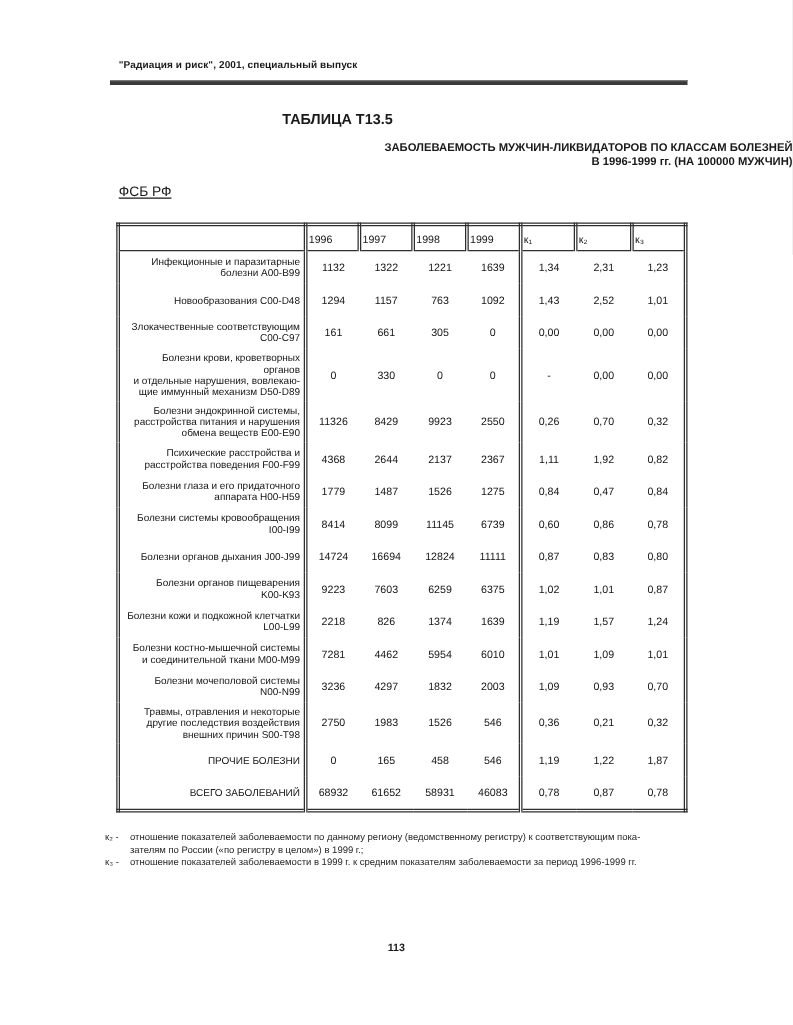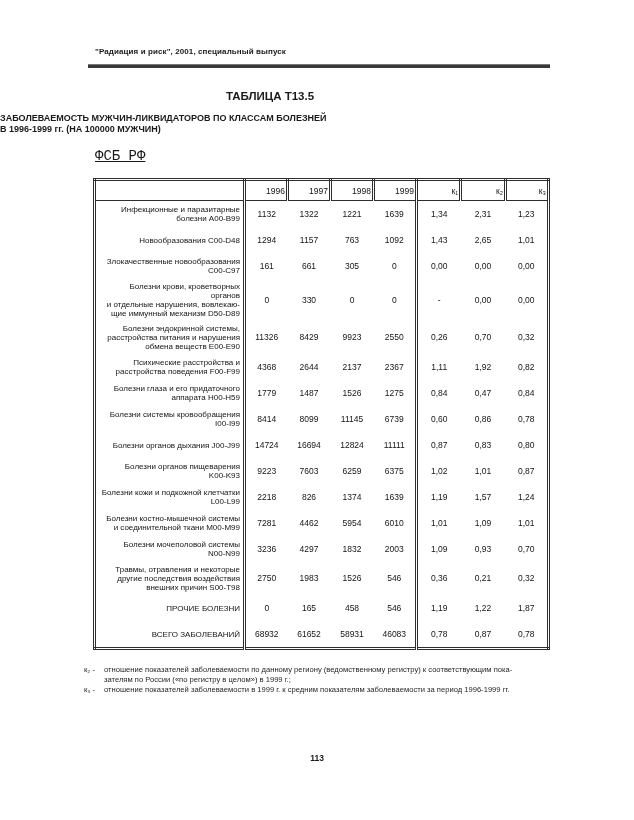--- a/index.html
+++ b/index.html
@@ -19,37 +19,37 @@
   .header-rule{
     position:absolute;left:88px;top:64px;width:462px;height:3px;
     background:#3a3a3a;border-top:1px solid #777;
   }
   .doc-title{
     position:absolute;left:0;top:90px;width:540px;
     text-align:center;font-size:11.5px;font-weight:bold;
   }
   .doc-subtitle{
     position:absolute;left:0;top:113px;width:634px;
-    text-align:left;font-size:9px;font-weight:bold;
+    text-align:right;font-size:9px;font-weight:bold;
     line-height:11px;white-space:pre-line;
   }
   .registry-label{
     position:absolute;left:95px;top:148px;
-    font-size:14px;text-decoration:underline;font-family:Liberation Mono, monospace;
+    font-size:11px;text-decoration:underline;
   }
   .table-wrap{position:absolute;left:93px;top:178px;}
   table.doc-table{
     border-collapse:collapse;table-layout:fixed;width:454px;
     border:3px double #2e2e2e;
     font-size:8.5px;color:#141414;
   }
   table.doc-table th{
     border:3px double #2e2e2e;border-bottom:1px solid #2e2e2e;
     font-weight:normal;font-size:8.5px;height:17px;
-    text-align:right;vertical-align:middle;padding:1px;
+    text-align:left;vertical-align:middle;padding:1px;
   }
   table.doc-table td{
     padding:3px 3px;vertical-align:middle;height:20px;
     line-height:9px;
   }
   td.c-label{
     text-align:right;font-size:8px;
     border-right:3px double #2e2e2e;
     white-space:pre-line;padding-left:4px;
   }
@@ -117,25 +117,25 @@
             <td class="c-num">2,31</td>
             <td class="c-num">1,23</td>
           </tr>
           <tr>
             <td class="c-label">Новообразования C00-D48</td>
             <td class="c-num">1294</td>
             <td class="c-num">1157</td>
             <td class="c-num">763</td>
             <td class="c-num sep-right">1092</td>
             <td class="c-num">1,43</td>
-            <td class="c-num">2,65</td>
+            <td class="c-num">2,52</td>
             <td class="c-num">1,01</td>
           </tr>
           <tr>
-            <td class="c-label">Злокачественные новообразования
+            <td class="c-label">Злокачественные соответствующим
 C00-C97</td>
             <td class="c-num">161</td>
             <td class="c-num">661</td>
             <td class="c-num">305</td>
             <td class="c-num sep-right">0</td>
             <td class="c-num">0,00</td>
             <td class="c-num">0,00</td>
             <td class="c-num">0,00</td>
           </tr>
           <tr>

